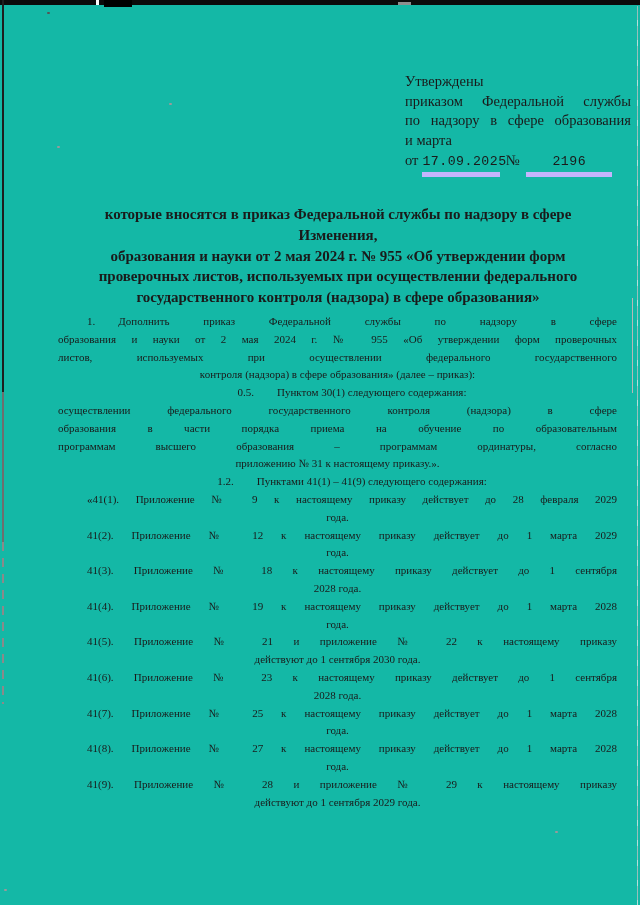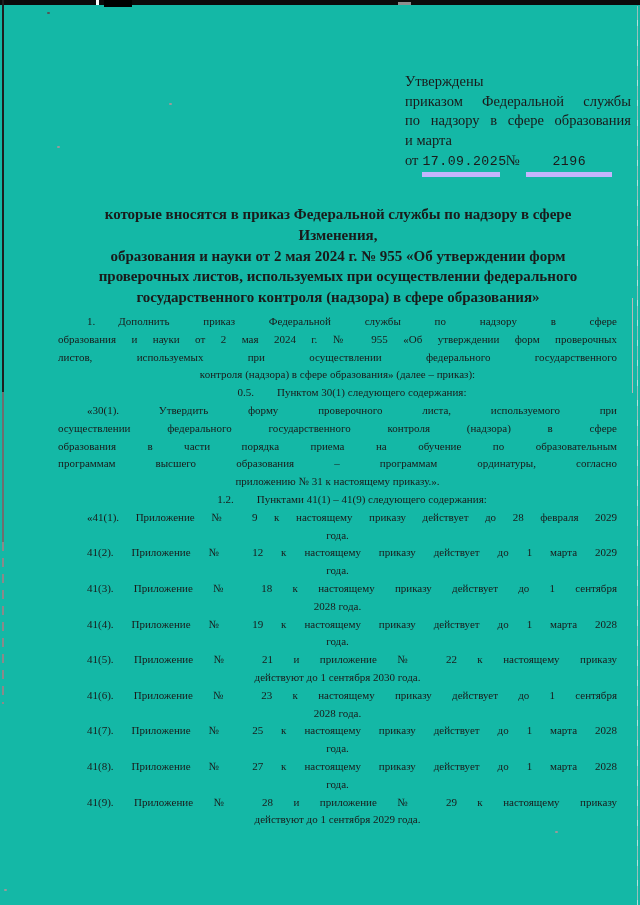--- a/index.html
+++ b/index.html
@@ -84,21 +84,20 @@
       <div class="t-line">проверочных листов, используемых при осуществлении федерального</div>
       <div class="t-line">государственного контроля (надзора) в сфере образования»</div>
     </div>
 
   <div class="bodyblk" id="body-lines">
       <div class="b-line j ind"><span class="pnum">1.</span>Дополнить приказ Федеральной службы по надзору в сфере</div>
       <div class="b-line j">образования и науки от 2 мая 2024 г. № 955 «Об утверждении форм проверочных</div>
       <div class="b-line j">листов, используемых при осуществлении федерального государственного</div>
       <div class="b-line">контроля (надзора) в сфере образования» (далее – приказ):</div>
       <div class="b-line ind"><span class="pnum">0.5.</span>Пунктом 30(1) следующего содержания:</div>
-      <div class="b-line j ind">«30(1). Утвердить форму проверочного листа, используемого при</div>
       <div class="b-line j">осуществлении федерального государственного контроля (надзора) в сфере</div>
       <div class="b-line j">образования в части порядка приема на обучение по образовательным</div>
       <div class="b-line j">программам высшего образования – программам ординатуры, согласно</div>
       <div class="b-line">приложению № 31 к настоящему приказу.».</div>
       <div class="b-line ind"><span class="pnum">1.2.</span>Пунктами 41(1) – 41(9) следующего содержания:</div>
       <div class="b-line j ind">«41(1). Приложение № 9 к настоящему приказу действует до 28 февраля 2029</div>
       <div class="b-line">года.</div>
       <div class="b-line j ind">41(2). Приложение № 12 к настоящему приказу действует до 1 марта 2029</div>
       <div class="b-line">года.</div>
       <div class="b-line j ind">41(3). Приложение № 18 к настоящему приказу действует до 1 сентября</div>

